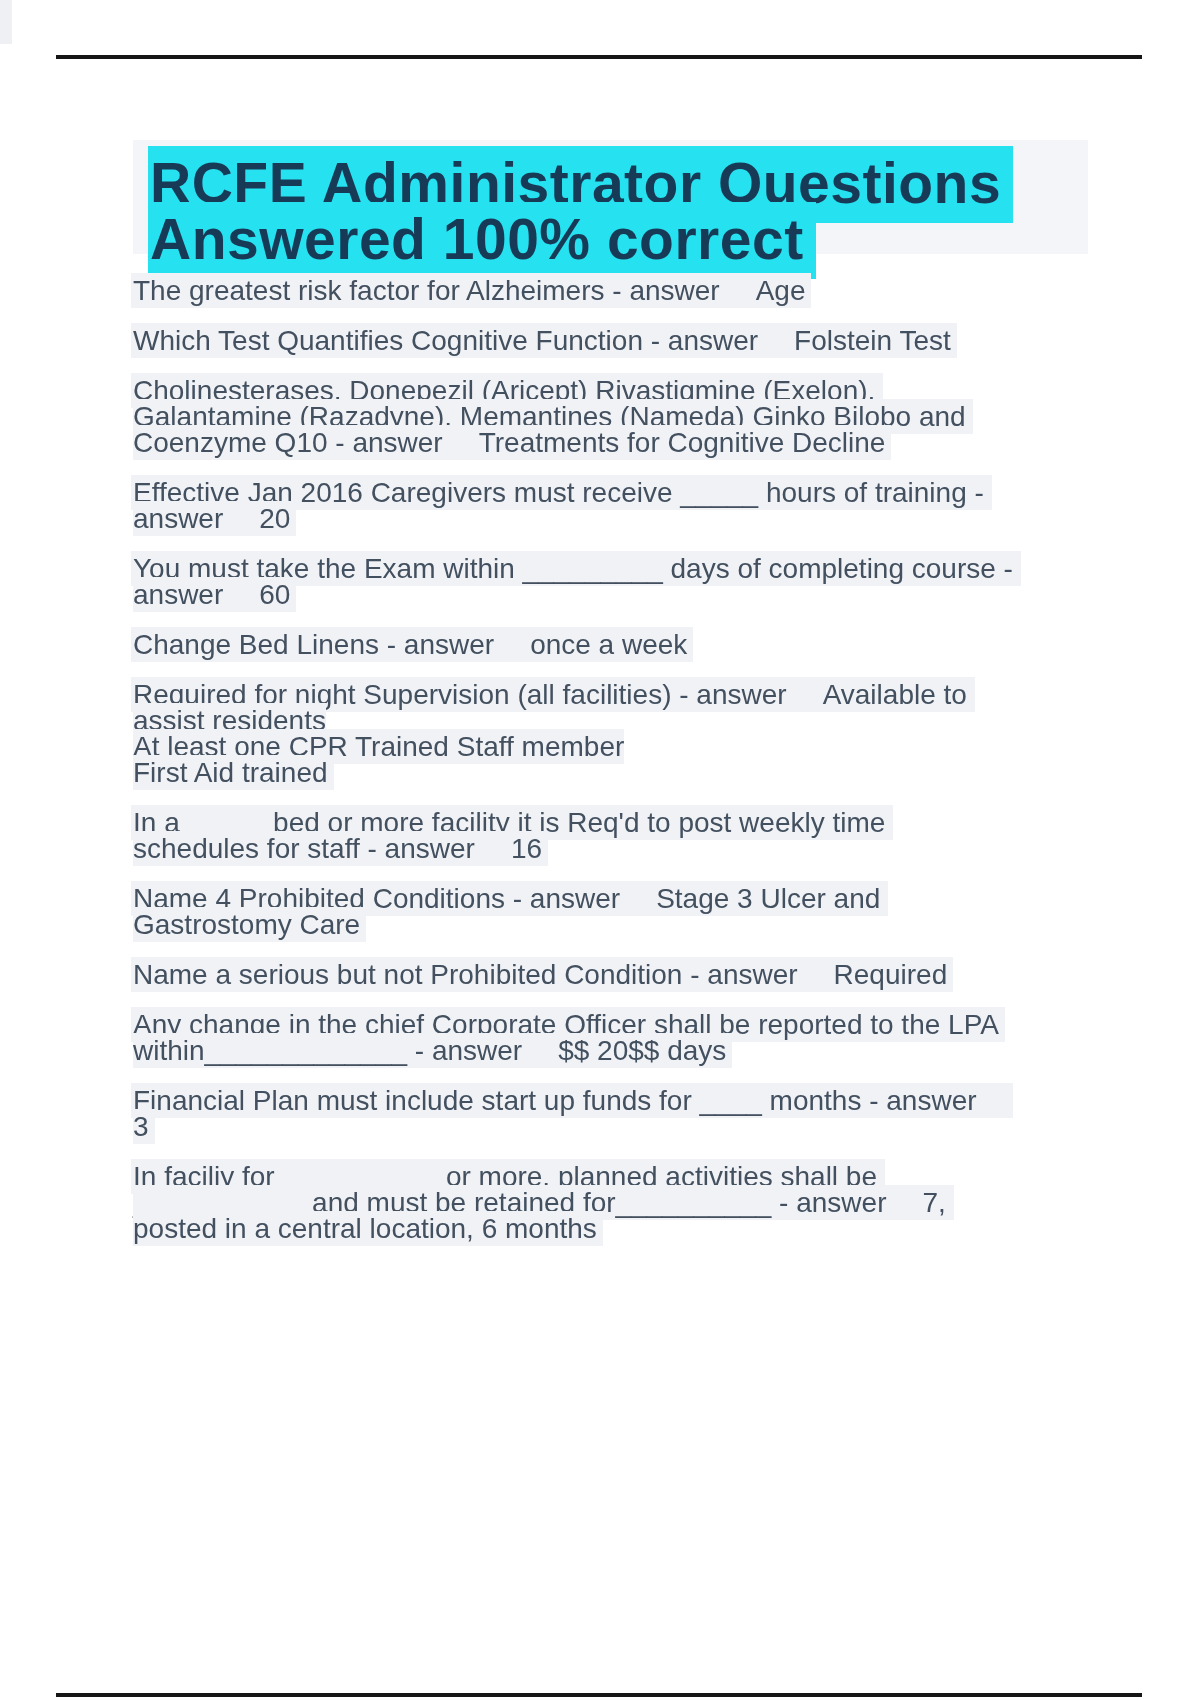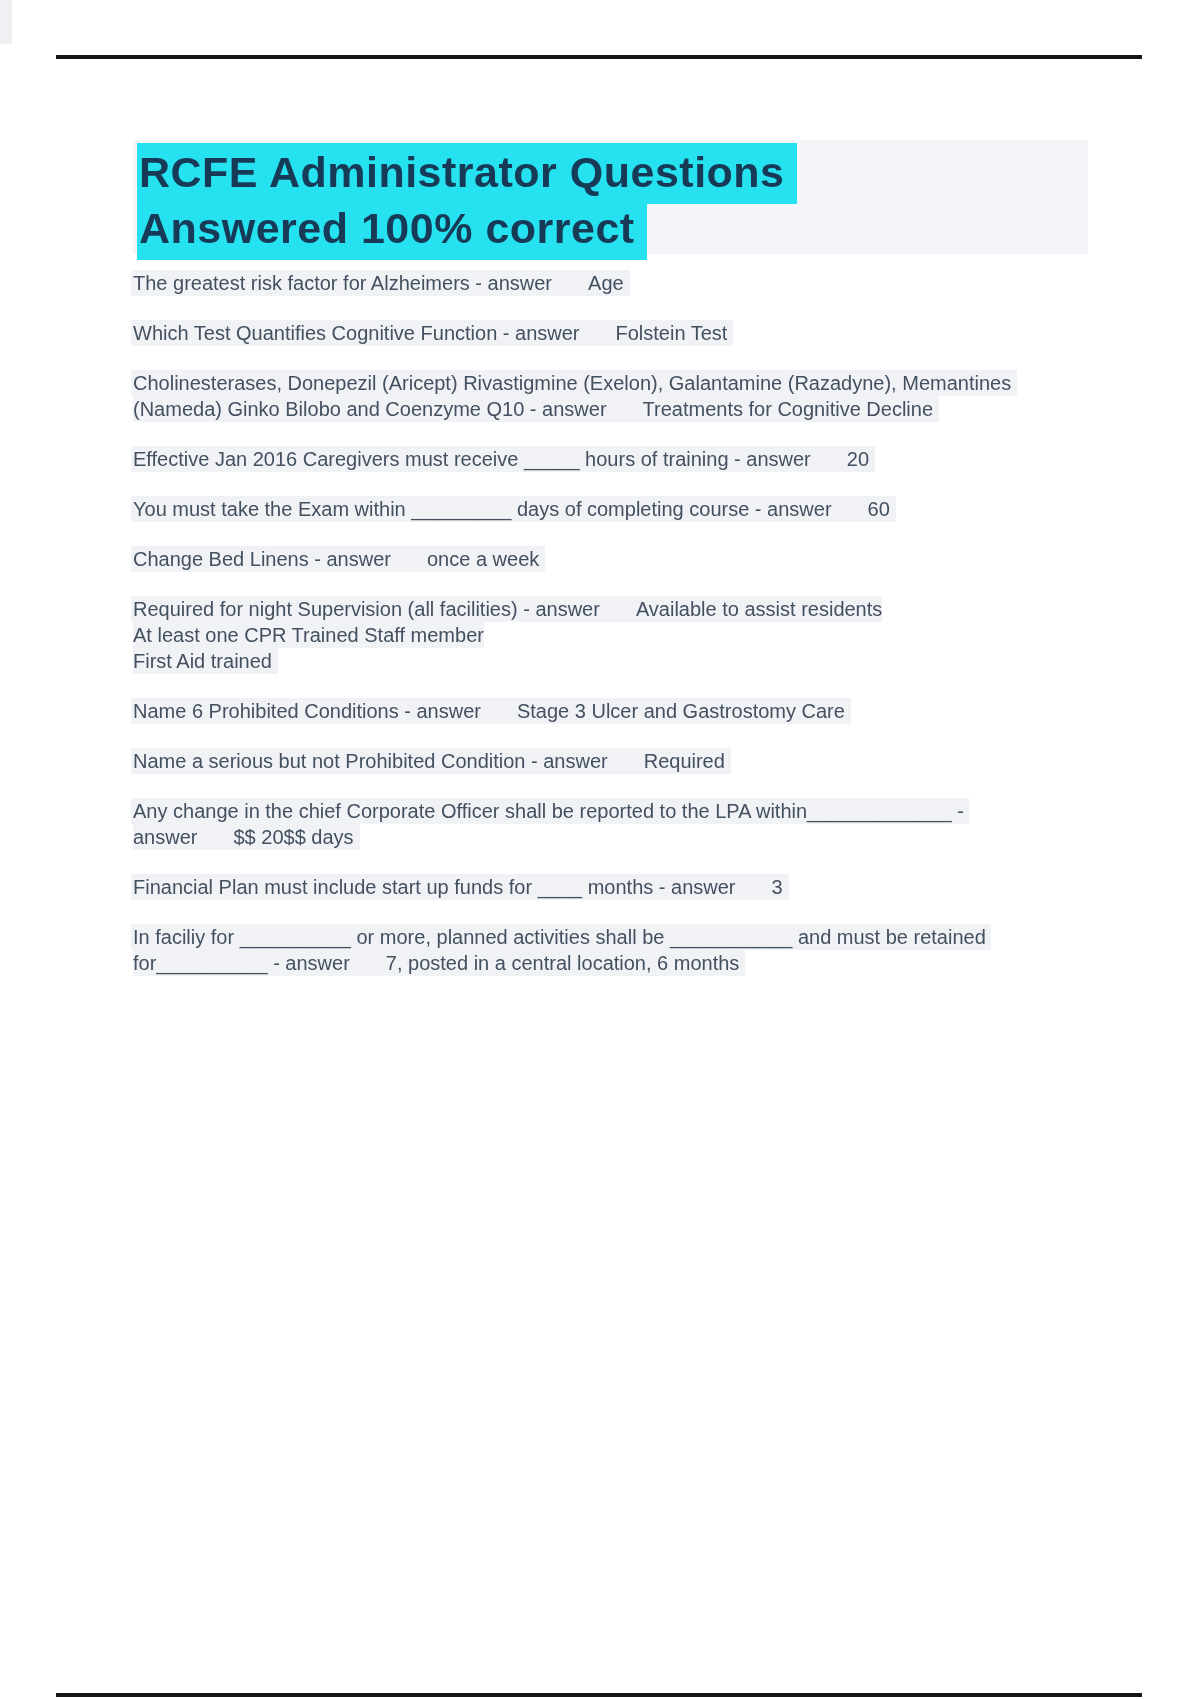--- a/index.html
+++ b/index.html
@@ -42,44 +42,44 @@
   .title-block {
     position: absolute;
     left: 133px;
     top: 140px;
     width: 955px;
     height: 114px;
     background: var(--title-bg);
   }
 
   h1 {
-    margin: 4px;
-    font-size: 43px;
+    margin: 15px;
+    font-size: 57px;
     line-height: 56px;
     font-weight: bold;
     letter-spacing: 0.5px;
     color: var(--navy);
   }
   .tline { display: block; white-space: nowrap; }
   .tline mark {
     background: var(--cyan);
     color: inherit;
     padding: 5px 12px 8px 2px;
   }
 
   .content {
     position: absolute;
     left: 133px;
     top: 270px;
     width: 880px;
   }
 
   .qa {
-    margin: 0 0 24px 0;
-    font-size: 20px;
+    margin: 8px 0 24px 0;
+    font-size: 28px;
     line-height: 26px;
     color: var(--body-text);
   }
 
   .hl {
     background: var(--line-bg);
     white-space: pre-wrap;
     padding: 2px 6px 2px 2px;
     margin-left: -2px;
   }
@@ -108,21 +108,22 @@
   <div class="content">
       <p class="qa"><span class="hl"><span class="q">The greatest risk factor for Alzheimers - answer</span><span class="gap"></span><span class="a">Age</span></span></p>
       <p class="qa"><span class="hl"><span class="q">Which Test Quantifies Cognitive Function - answer</span><span class="gap"></span><span class="a">Folstein Test</span></span></p>
       <p class="qa"><span class="hl"><span class="q">Cholinesterases, Donepezil (Aricept) Rivastigmine (Exelon), Galantamine (Razadyne), Memantines (Nameda) Ginko Bilobo and Coenzyme Q10 - answer</span><span class="gap"></span><span class="a">Treatments for Cognitive Decline</span></span></p>
       <p class="qa"><span class="hl"><span class="q">Effective Jan 2016 Caregivers must receive _____ hours of training - answer</span><span class="gap"></span><span class="a">20</span></span></p>
       <p class="qa"><span class="hl"><span class="q">You must take the Exam within _________ days of completing course - answer</span><span class="gap"></span><span class="a">60</span></span></p>
       <p class="qa"><span class="hl"><span class="q">Change Bed Linens - answer</span><span class="gap"></span><span class="a">once a week</span></span></p>
       <p class="qa"><span class="hl"><span class="q">Required for night Supervision (all facilities) - answer</span><span class="gap"></span><span class="a">Available to assist residents
 At least one CPR Trained Staff member
 First Aid trained</span></span></p>
-      <p class="qa"><span class="hl"><span class="q">Name 6 Prohibited Conditions - answer</span><span class="gap"></span><span class="a">Stage 3 Ulcer and Gastrostomy Care</span></span></p>
+      <p class="qa"><span class="hl"><span class="q">In a _____ bed or more facility it is Req'd to post weekly time schedules for staff - answer</span><span class="gap"></span><span class="a">16</span></span></p>
+      <p class="qa"><span class="hl"><span class="q">Name 4 Prohibited Conditions - answer</span><span class="gap"></span><span class="a">Stage 3 Ulcer and Gastrostomy Care</span></span></p>
       <p class="qa"><span class="hl"><span class="q">Name a serious but not Prohibited Condition - answer</span><span class="gap"></span><span class="a">Required</span></span></p>
       <p class="qa"><span class="hl"><span class="q">Any change in the chief Corporate Officer shall be reported to the LPA within_____________ - answer</span><span class="gap"></span><span class="a">$$ 20$$ days</span></span></p>
       <p class="qa"><span class="hl"><span class="q">Financial Plan must include start up funds for ____ months - answer</span><span class="gap"></span><span class="a">3</span></span></p>
       <p class="qa"><span class="hl"><span class="q">In faciliy for __________ or more, planned activities shall be ___________ and must be retained for__________ - answer</span><span class="gap"></span><span class="a">7, posted in a central location, 6 months</span></span></p>
     </div>
 
   <div class="rule bottom"></div>
 
 </div>
 

